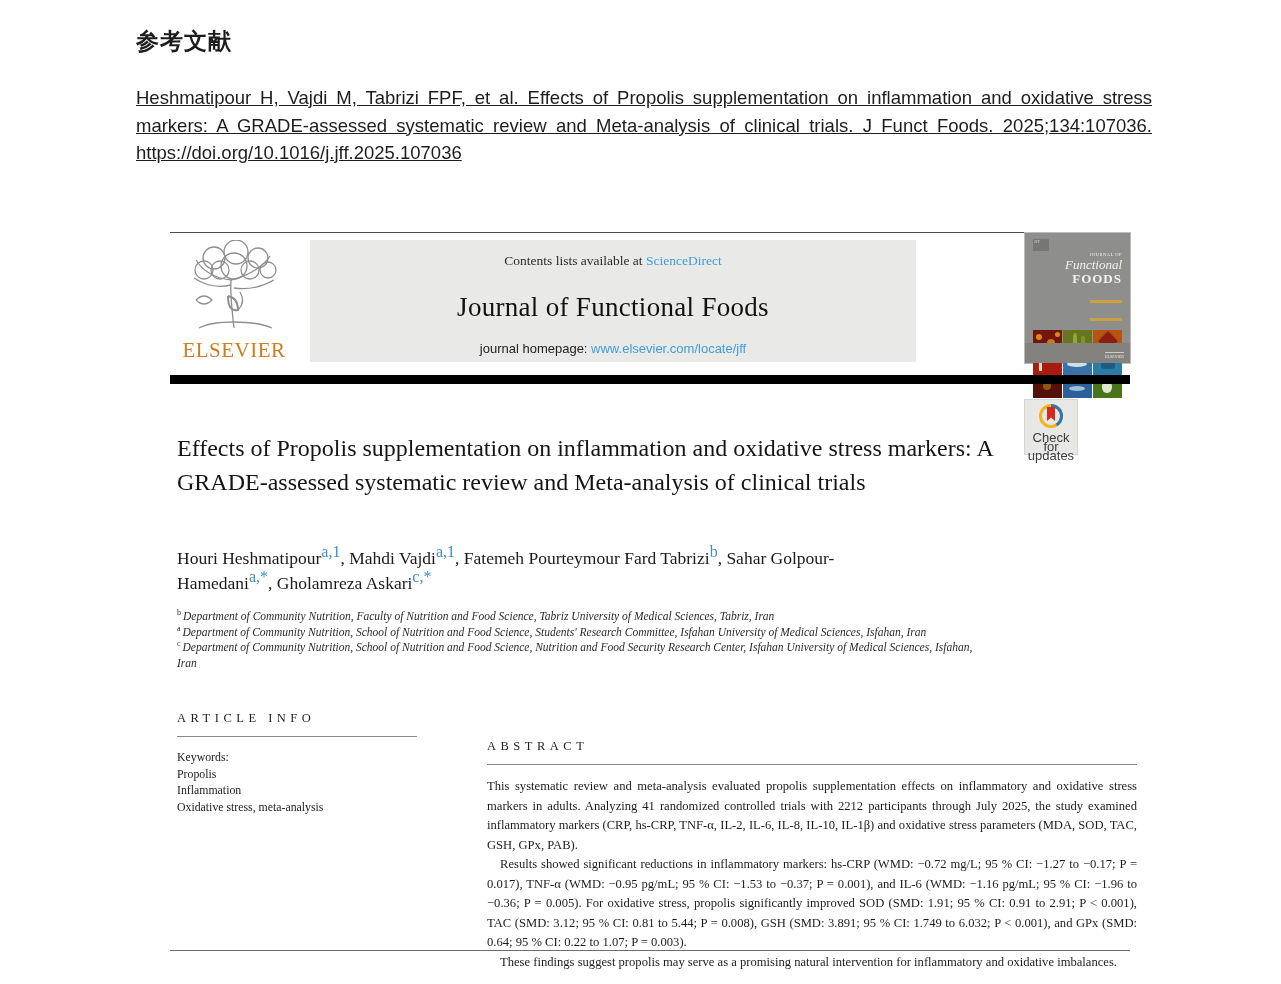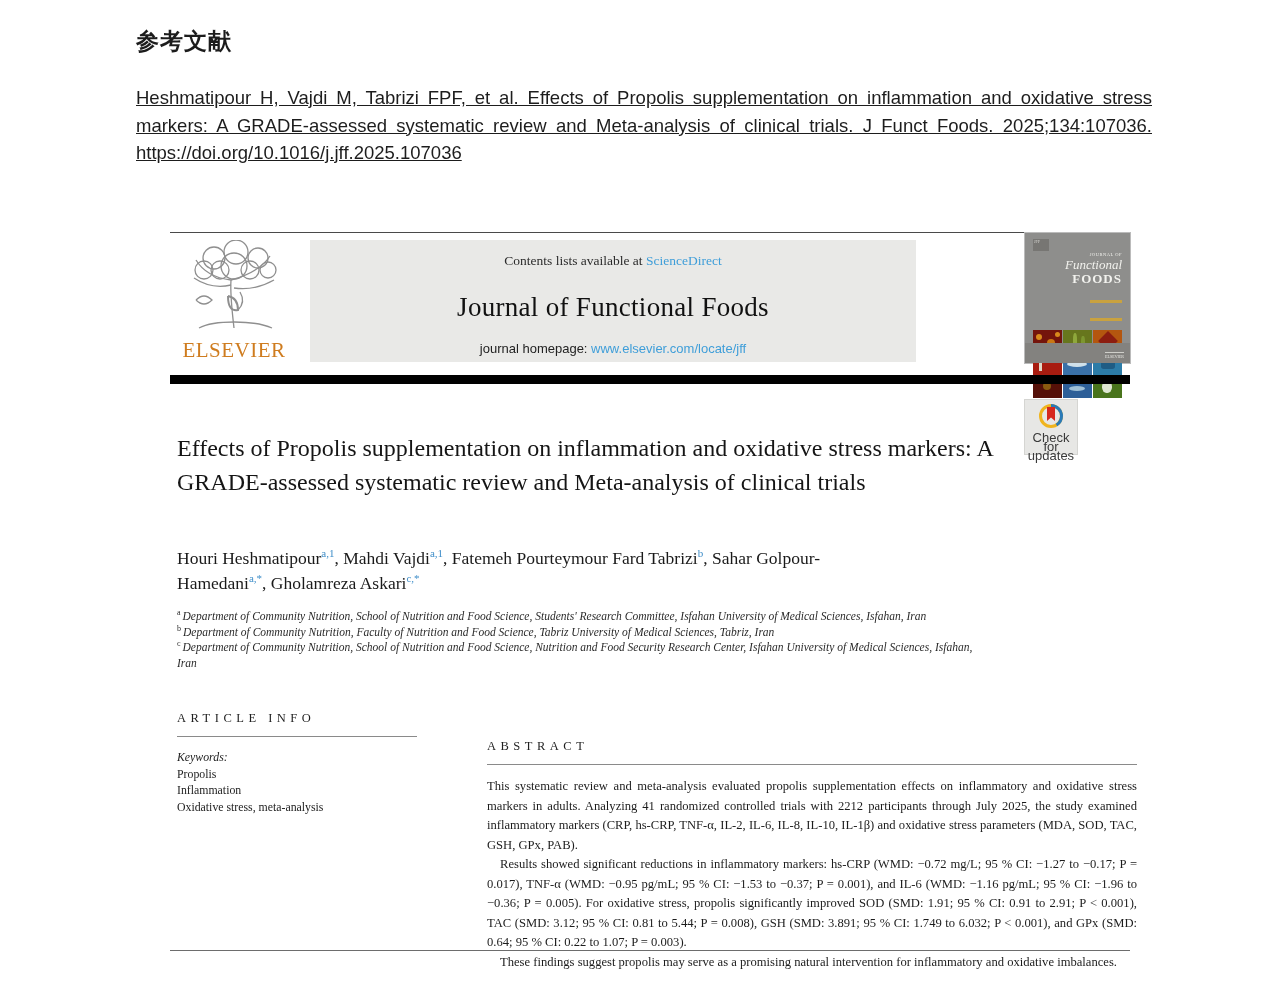--- a/index.html
+++ b/index.html
@@ -40,33 +40,33 @@
   #cover-footer span { position:absolute; right:6px; bottom:4px; font-size:4px; color:#e8e8e4; border-top:1px solid #cfcfca; padding-top:1px; }
 
   #black-bar { position:absolute; top:147px; left:0; right:0; height:9px; background:#000; }
 
   
   #article-title { position:absolute; left:7px; top:203px; width:820px; font-size:24px; line-height:34px; color:#151515; }
   #check-badge { position:absolute; right:53px; top:172px; width:52px; height:54px; background:#e7e7e5; box-shadow:0 0 0 1px #d5d5d2; text-align:center; padding-top:3px; cursor:pointer; }
   #check-badge .badge-label { font-family:"Liberation Sans", sans-serif; font-size:13px; line-height:8.5px; color:#3a3a3a; margin-top:1px; }
 
   #authors { position:absolute; left:7px; top:318px; width:730px; font-size:17.5px; line-height:25px; color:#1a1a1a; }
-  .au-sup { font-size:11px; color:#3f8ec9; vertical-align:super; line-height:0; }
+  .au-sup { font-size:16px; color:#3f8ec9; vertical-align:super; line-height:0; }
 
   #affiliations { position:absolute; left:7px; top:381px; width:812px; font-size:11.5px; font-style:italic; line-height:15.5px; color:#2a2a2a; }
   .aff-sup { font-size:8px; font-style:normal; vertical-align:super; line-height:0; margin-right:2px; }
 
   
   #info-col { position:absolute; left:7px; top:483px; width:295px; }
   #abs-col { position:absolute; left:317px; top:483px; width:650px;margin-top:28px; }
   .sec-header { font-size:12.5px; letter-spacing:4.5px; color:#1f1f1f; }
   .sec-rule { border:none; border-top:1px solid #8a8a8a; margin-top:10px; }
   #info-col .sec-rule { width:240px; margin-left:0; }
   #keywords-block { margin-top:12px; font-size:11.8px; line-height:16.5px; color:#222; }
-  #keywords-label { font-style:italic; }
+  #keywords-label { }
   #abs-col p { font-size:12.6px; line-height:19.5px; text-align:justify; color:#1c1c1c; margin-top:0; }
   #abs-col p.first { margin-top:12px; }
   #abs-col p.indent { text-indent:13px; }
 
   #bottom-rule { position:absolute; top:722px; left:0; right:0; border-top:1px solid #6d6d6d; }
 </style>
 </head>
 <body>
 
 <div class="abs" id="ref-heading">参考文献</div>
@@ -167,22 +167,22 @@
     </span>
     <div class="badge-label">Check for</div>
     <div class="badge-label">updates</div>
   </div>
 
   <div id="authors">
     <span><span>Houri Heshmatipour</span><span class="au-sup">a,1</span><span>, </span></span><span><span>Mahdi Vajdi</span><span class="au-sup">a,1</span><span>, </span></span><span><span>Fatemeh Pourteymour Fard Tabrizi</span><span class="au-sup">b</span><span>, </span></span><span><span>Sahar Golpour-Hamedani</span><span class="au-sup">a,*</span><span>, </span></span><span><span>Gholamreza Askari</span><span class="au-sup">c,*</span></span>
   </div>
 
   <div id="affiliations">
+    <div><span class="aff-sup">b</span><span>Department of Community Nutrition, Faculty of Nutrition and Food Science, Tabriz University of Medical Sciences, Tabriz, Iran</span></div>
     <div><span class="aff-sup">a</span><span>Department of Community Nutrition, School of Nutrition and Food Science, Students' Research Committee, Isfahan University of Medical Sciences, Isfahan, Iran</span></div>
-    <div><span class="aff-sup">b</span><span>Department of Community Nutrition, Faculty of Nutrition and Food Science, Tabriz University of Medical Sciences, Tabriz, Iran</span></div>
     <div><span class="aff-sup">c</span><span>Department of Community Nutrition, School of Nutrition and Food Science, Nutrition and Food Security Research Center, Isfahan University of Medical Sciences, Isfahan, Iran</span></div>
   </div>
 
   <div id="info-col">
     <div class="sec-header">ARTICLE INFO</div>
     <hr class="sec-rule">
     <div id="keywords-block">
       <div id="keywords-label">Keywords:</div>
       <div>Propolis</div>
       <div>Inflammation</div>

